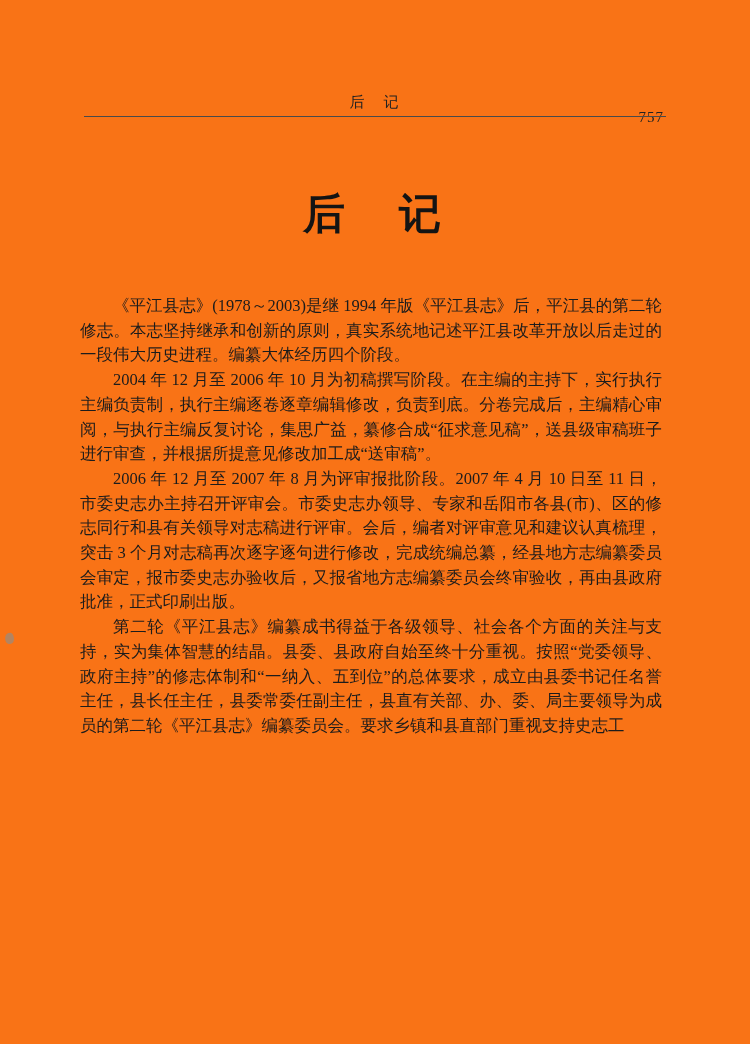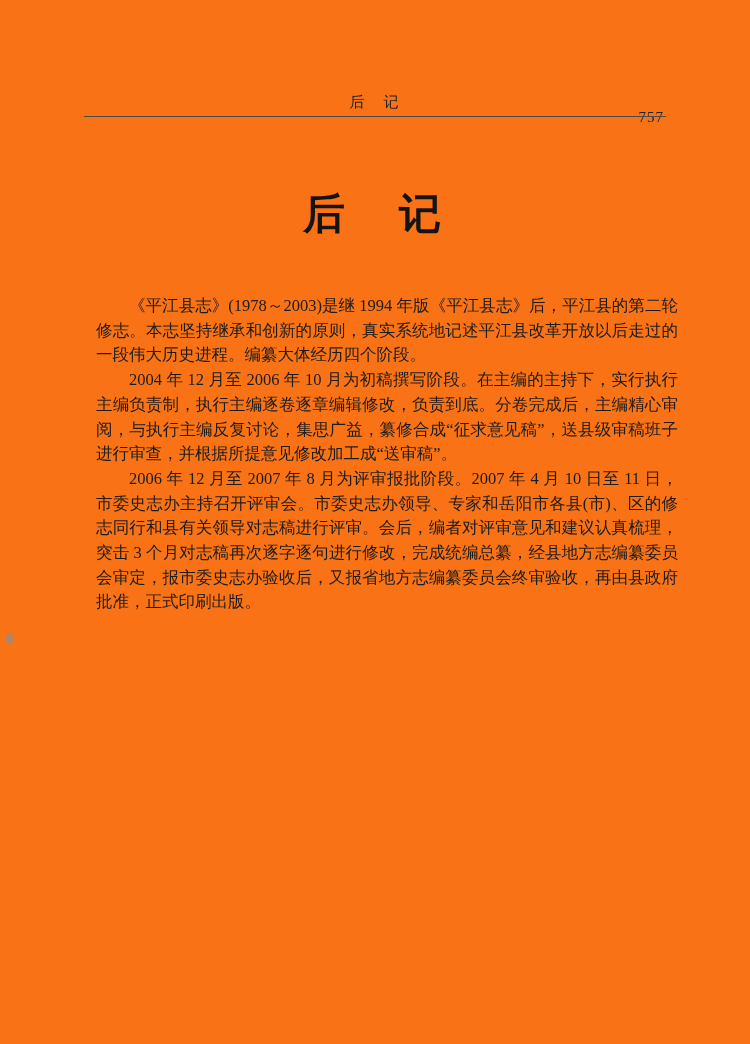--- a/index.html
+++ b/index.html
@@ -56,21 +56,21 @@
     margin: 0;
     text-align: center;
     font-size: 42px;
     font-weight: bold;
     letter-spacing: 6px;
     color: #141414;
   }
   .body-text {
     position: absolute;
     top: 294px;
-    left: 96px;
+    left: 80px;
     width: 582px;
     font-size: 16.5px;
     line-height: 24.7px;
     text-align: justify;
     color: #1c1c1c;
   }
   .body-text p {
     margin: 0;
     padding: 0;
     text-indent: 2em;
@@ -98,17 +98,18 @@
   </div>
 
   <hr class="header-rule">
 
   <h1 class="chapter-title">后　记</h1>
 
   <div class="body-text">
     <p>《平江县志》(1978～2003)是继 1994 年版《平江县志》后，平江县的第二轮修志。本志坚持继承和创新的原则，真实系统地记述平江县改革开放以后走过的一段伟大历史进程。编纂大体经历四个阶段。</p>
     <p>2004 年 12 月至 2006 年 10 月为初稿撰写阶段。在主编的主持下，实行执行主编负责制，执行主编逐卷逐章编辑修改，负责到底。分卷完成后，主编精心审阅，与执行主编反复讨论，集思广益，纂修合成“征求意见稿”，送县级审稿班子进行审查，并根据所提意见修改加工成“送审稿”。</p>
     <p>2006 年 12 月至 2007 年 8 月为评审报批阶段。2007 年 4 月 10 日至 11 日，市委史志办主持召开评审会。市委史志办领导、专家和岳阳市各县(市)、区的修志同行和县有关领导对志稿进行评审。会后，编者对评审意见和建议认真梳理，突击 3 个月对志稿再次逐字逐句进行修改，完成统编总纂，经县地方志编纂委员会审定，报市委史志办验收后，又报省地方志编纂委员会终审验收，再由县政府批准，正式印刷出版。</p>
+    <p>第二轮《平江县志》编纂成书得益于各级领导、社会各个方面的关注与支持，实为集体智慧的结晶。县委、县政府自始至终十分重视。按照“党委领导、政府主持”的修志体制和“一纳入、五到位”的总体要求，成立由县委书记任名誉主任，县长任主任，县委常委任副主任，县直有关部、办、委、局主要领导为成员的第二轮《平江县志》编纂委员会。要求乡镇和县直部门重视支持史志工</p>
   </div>
 
   <div class="scan-artifact"></div>
 
 </div>
 
 </body></html>

